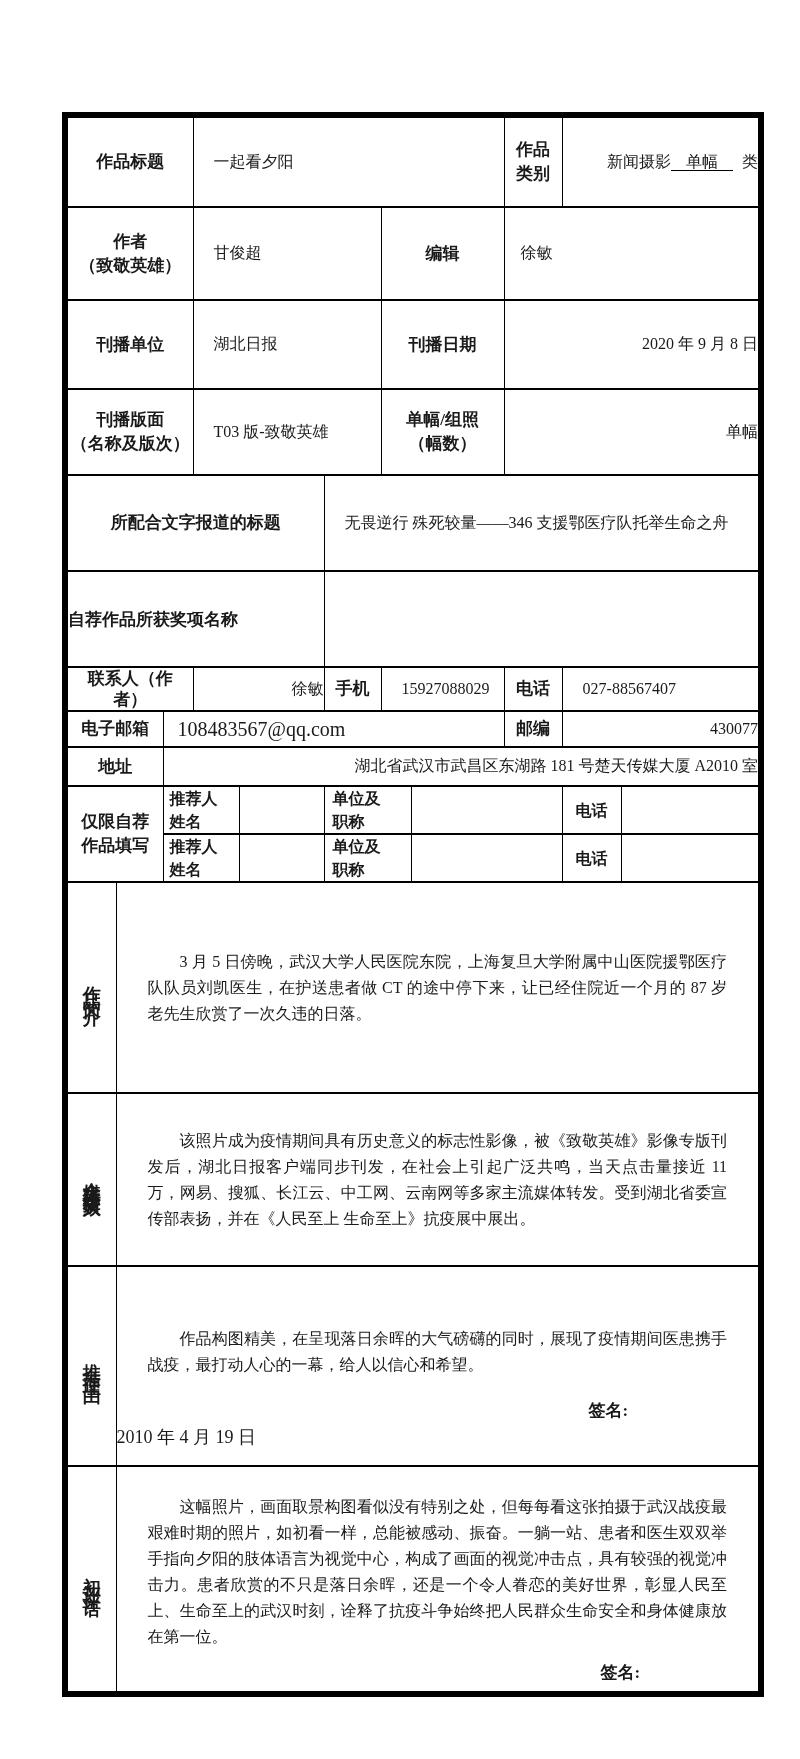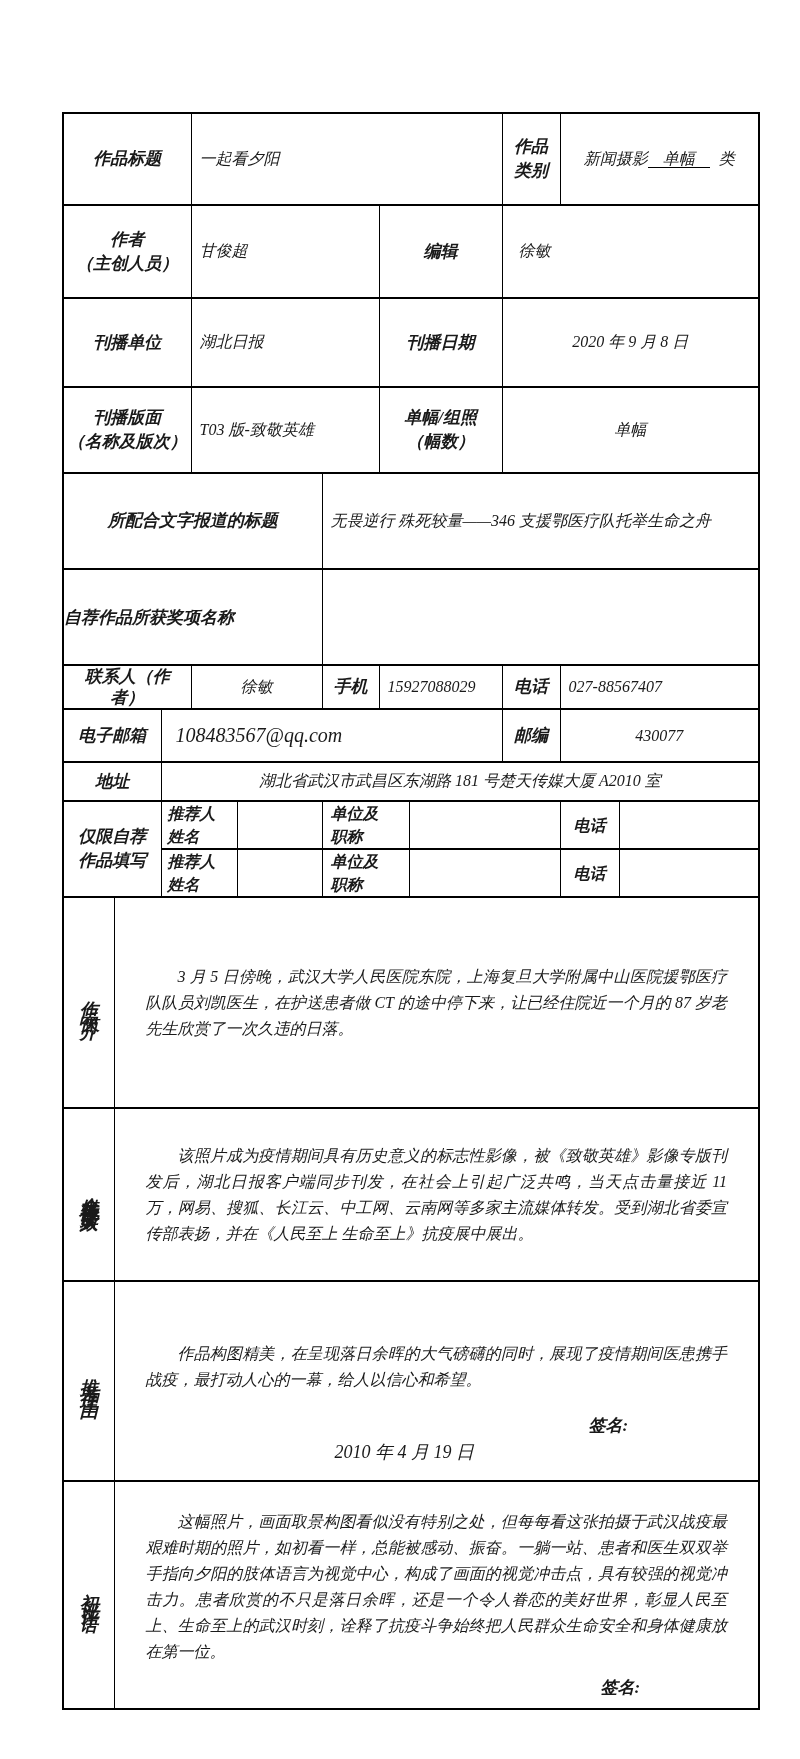--- a/index.html
+++ b/index.html
@@ -13,56 +13,55 @@
   .doc-title{
     width:696px;margin:0 0 0 62px;
     text-align:center;font-size:22px;font-weight:bold;
     line-height:30px;letter-spacing:1px;
   }
   table.form{
     border-collapse:collapse;
     table-layout:fixed;
     width:696px;
     margin:28px 0 0 62px;
-    border:2px solid #000000;
-    font-style:italic;
+    border:6px solid #000000;
   }
   td{
     border-left:1px solid #000;
     border-right:1px solid #000;
     border-top:2px solid #000;
     border-bottom:2px solid #000;
     vertical-align:middle;
     padding:0;
     overflow:hidden;
   }
   .lbl{font-weight:bold;text-align:center;white-space:pre-line;font-size:17px;line-height:24px;}
   .lbl-sm{font-weight:bold;text-align:center;white-space:pre-line;font-size:16px;line-height:23px;}
   .lbl-left{font-weight:bold;text-align:left;font-size:17px;}
   .val{font-size:16px;}
-  .pl{padding-left:8px;}
-  .ctr{text-align:center;}
+  .pl{padding-left:20px;}
+  .ctr{text-align:right;}
   .vlabel-cell{text-align:center;}
   .vlabel{
     writing-mode:vertical-rl;text-orientation:upright;
     font-weight:bold;font-size:18px;letter-spacing:7px;
     display:inline-block;margin:0 auto;
   }
   .para{
     font-size:16px;line-height:26px;text-align:justify;
     padding:0 16px;text-indent:2em;margin:15px;
   }
   .sec-wrap{position:relative;width:100%;}
   .reason-wrap{height:183px;}
   .reason-wrap .para{padding-top:44px;}
   .review-wrap{height:204px;}
   .review-wrap .para{padding-top:12px;}
   .sign-block{position:absolute;right:0;bottom:14px;width:100%;}
   .sign-line{text-align:right;font-weight:bold;font-size:17px;padding-right:130px;line-height:24px;}
-  .date-line{text-align:center;font-size:18px;padding-right:64px;line-height:28px;}
+  .date-line{text-align:left;font-size:18px;padding-right:64px;line-height:28px;}
   .sign-line-review{position:absolute;right:118px;bottom:2px;font-weight:bold;font-size:17px;}
   .underlined{border-bottom:1px solid #000;padding:0 15px;}
   .cat-suffix{margin-left:9px;}
   .email-val{font-size:20px;padding-left:14px;}
 </style>
 </head>
 <body>
 
 <div class="page">
 
@@ -88,21 +87,21 @@
       <td colspan="5" class="val pl">一起看夕阳</td>
       <td class="lbl">作品
 类别</td>
       <td colspan="2" class="val ctr">
         <span>新闻摄影</span><span class="underlined">单幅</span><span class="cat-suffix">类</span>
       </td>
     </tr>
 
     <tr style="height:93px">
       <td colspan="3" class="lbl">作者
-（主创人员）</td>
+（致敬英雄）</td>
       <td colspan="3" class="val pl">甘俊超</td>
       <td colspan="2" class="lbl">编辑</td>
       <td colspan="3" class="val" style="padding-left:16px">徐敏</td>
     </tr>
 
     <tr style="height:89px">
       <td colspan="3" class="lbl">刊播单位</td>
       <td colspan="3" class="val pl">湖北日报</td>
       <td colspan="2" class="lbl">刊播日期</td>
       <td colspan="3" class="val ctr">2020 年 9 月 8 日</td>
@@ -130,21 +129,21 @@
     <tr style="height:40px">
       <td colspan="3" class="lbl" style="line-height:21px">联系人（作
 者）</td>
       <td colspan="2" class="val ctr">徐敏</td>
       <td class="lbl">手机</td>
       <td colspan="2" class="val pl">15927088029</td>
       <td class="lbl">电话</td>
       <td colspan="2" class="val pl">027-88567407</td>
     </tr>
 
-    <tr style="height:53px">
+    <tr style="height:36px">
       <td colspan="2" class="lbl">电子邮箱</td>
       <td colspan="6" class="email-val">108483567@qq.com</td>
       <td class="lbl">邮编</td>
       <td colspan="2" class="val ctr">430077</td>
     </tr>
 
     <tr style="height:39px">
       <td colspan="2" class="lbl">地址</td>
       <td colspan="9" class="val ctr">湖北省武汉市武昌区东湖路 181 号楚天传媒大厦 A2010 室</td>
     </tr>

